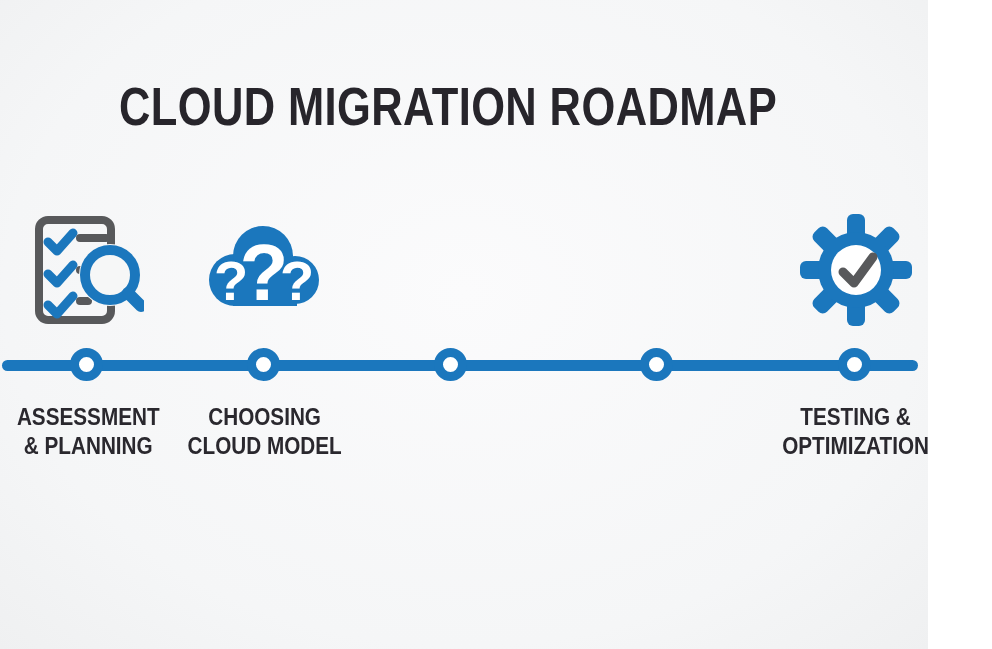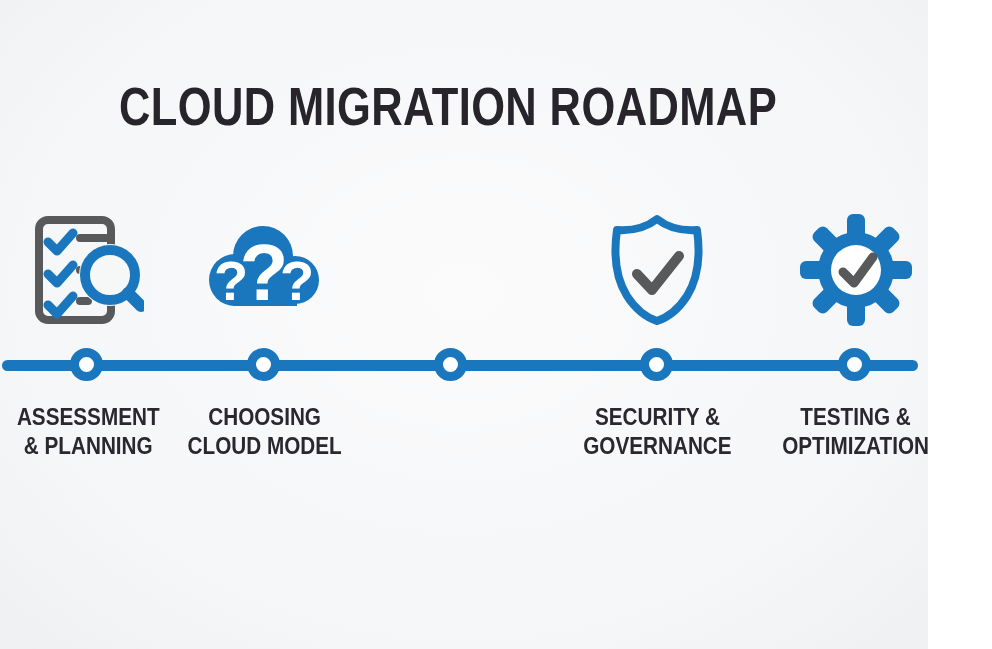--- a/index.html
+++ b/index.html
@@ -145,33 +145,20 @@
       </svg>
     </div>
     <div class="node-spacer"></div>
     <div class="step-label">
       <div>CHOOSING</div>
       <div>CLOUD MODEL</div>
     </div>
   </div>
 
 
-  <div class="step step-4">
-    <div class="icon-box">
-      <svg width="100" height="112" viewBox="0 0 100 112">
-        <path d="M50 5 C40 13 26 17 10 16 C6 44 10 66 20 82 C29 96 41 104 50 107 C59 104 71 96 80 82 C90 66 94 44 90 16 C74 17 60 13 50 5 Z" fill="none" stroke="#1b77bd" stroke-width="8" stroke-linejoin="round"></path>
-        <path d="M30 60 L45 76 L72 42" fill="none" stroke="#58595b" stroke-width="10" stroke-linecap="round" stroke-linejoin="round"></path>
-      </svg>
-    </div>
-    <div class="node-spacer"></div>
-    <div class="step-label">
-      <div>SECURITY &amp;</div>
-      <div>GOVERNANCE</div>
-    </div>
-  </div>
 
   <div class="step step-5">
     <div class="icon-box">
       <svg width="116" height="112" viewBox="0 0 116 112">
         <g fill="#1b77bd">
           <rect x="49" y="0" width="18" height="26" rx="6" transform="rotate(0 58 56)"></rect>
           <rect x="49" y="0" width="18" height="26" rx="6" transform="rotate(45 58 56)"></rect>
           <rect x="49" y="0" width="18" height="26" rx="6" transform="rotate(90 58 56)"></rect>
           <rect x="49" y="0" width="18" height="26" rx="6" transform="rotate(135 58 56)"></rect>
           <rect x="49" y="0" width="18" height="26" rx="6" transform="rotate(180 58 56)"></rect>

